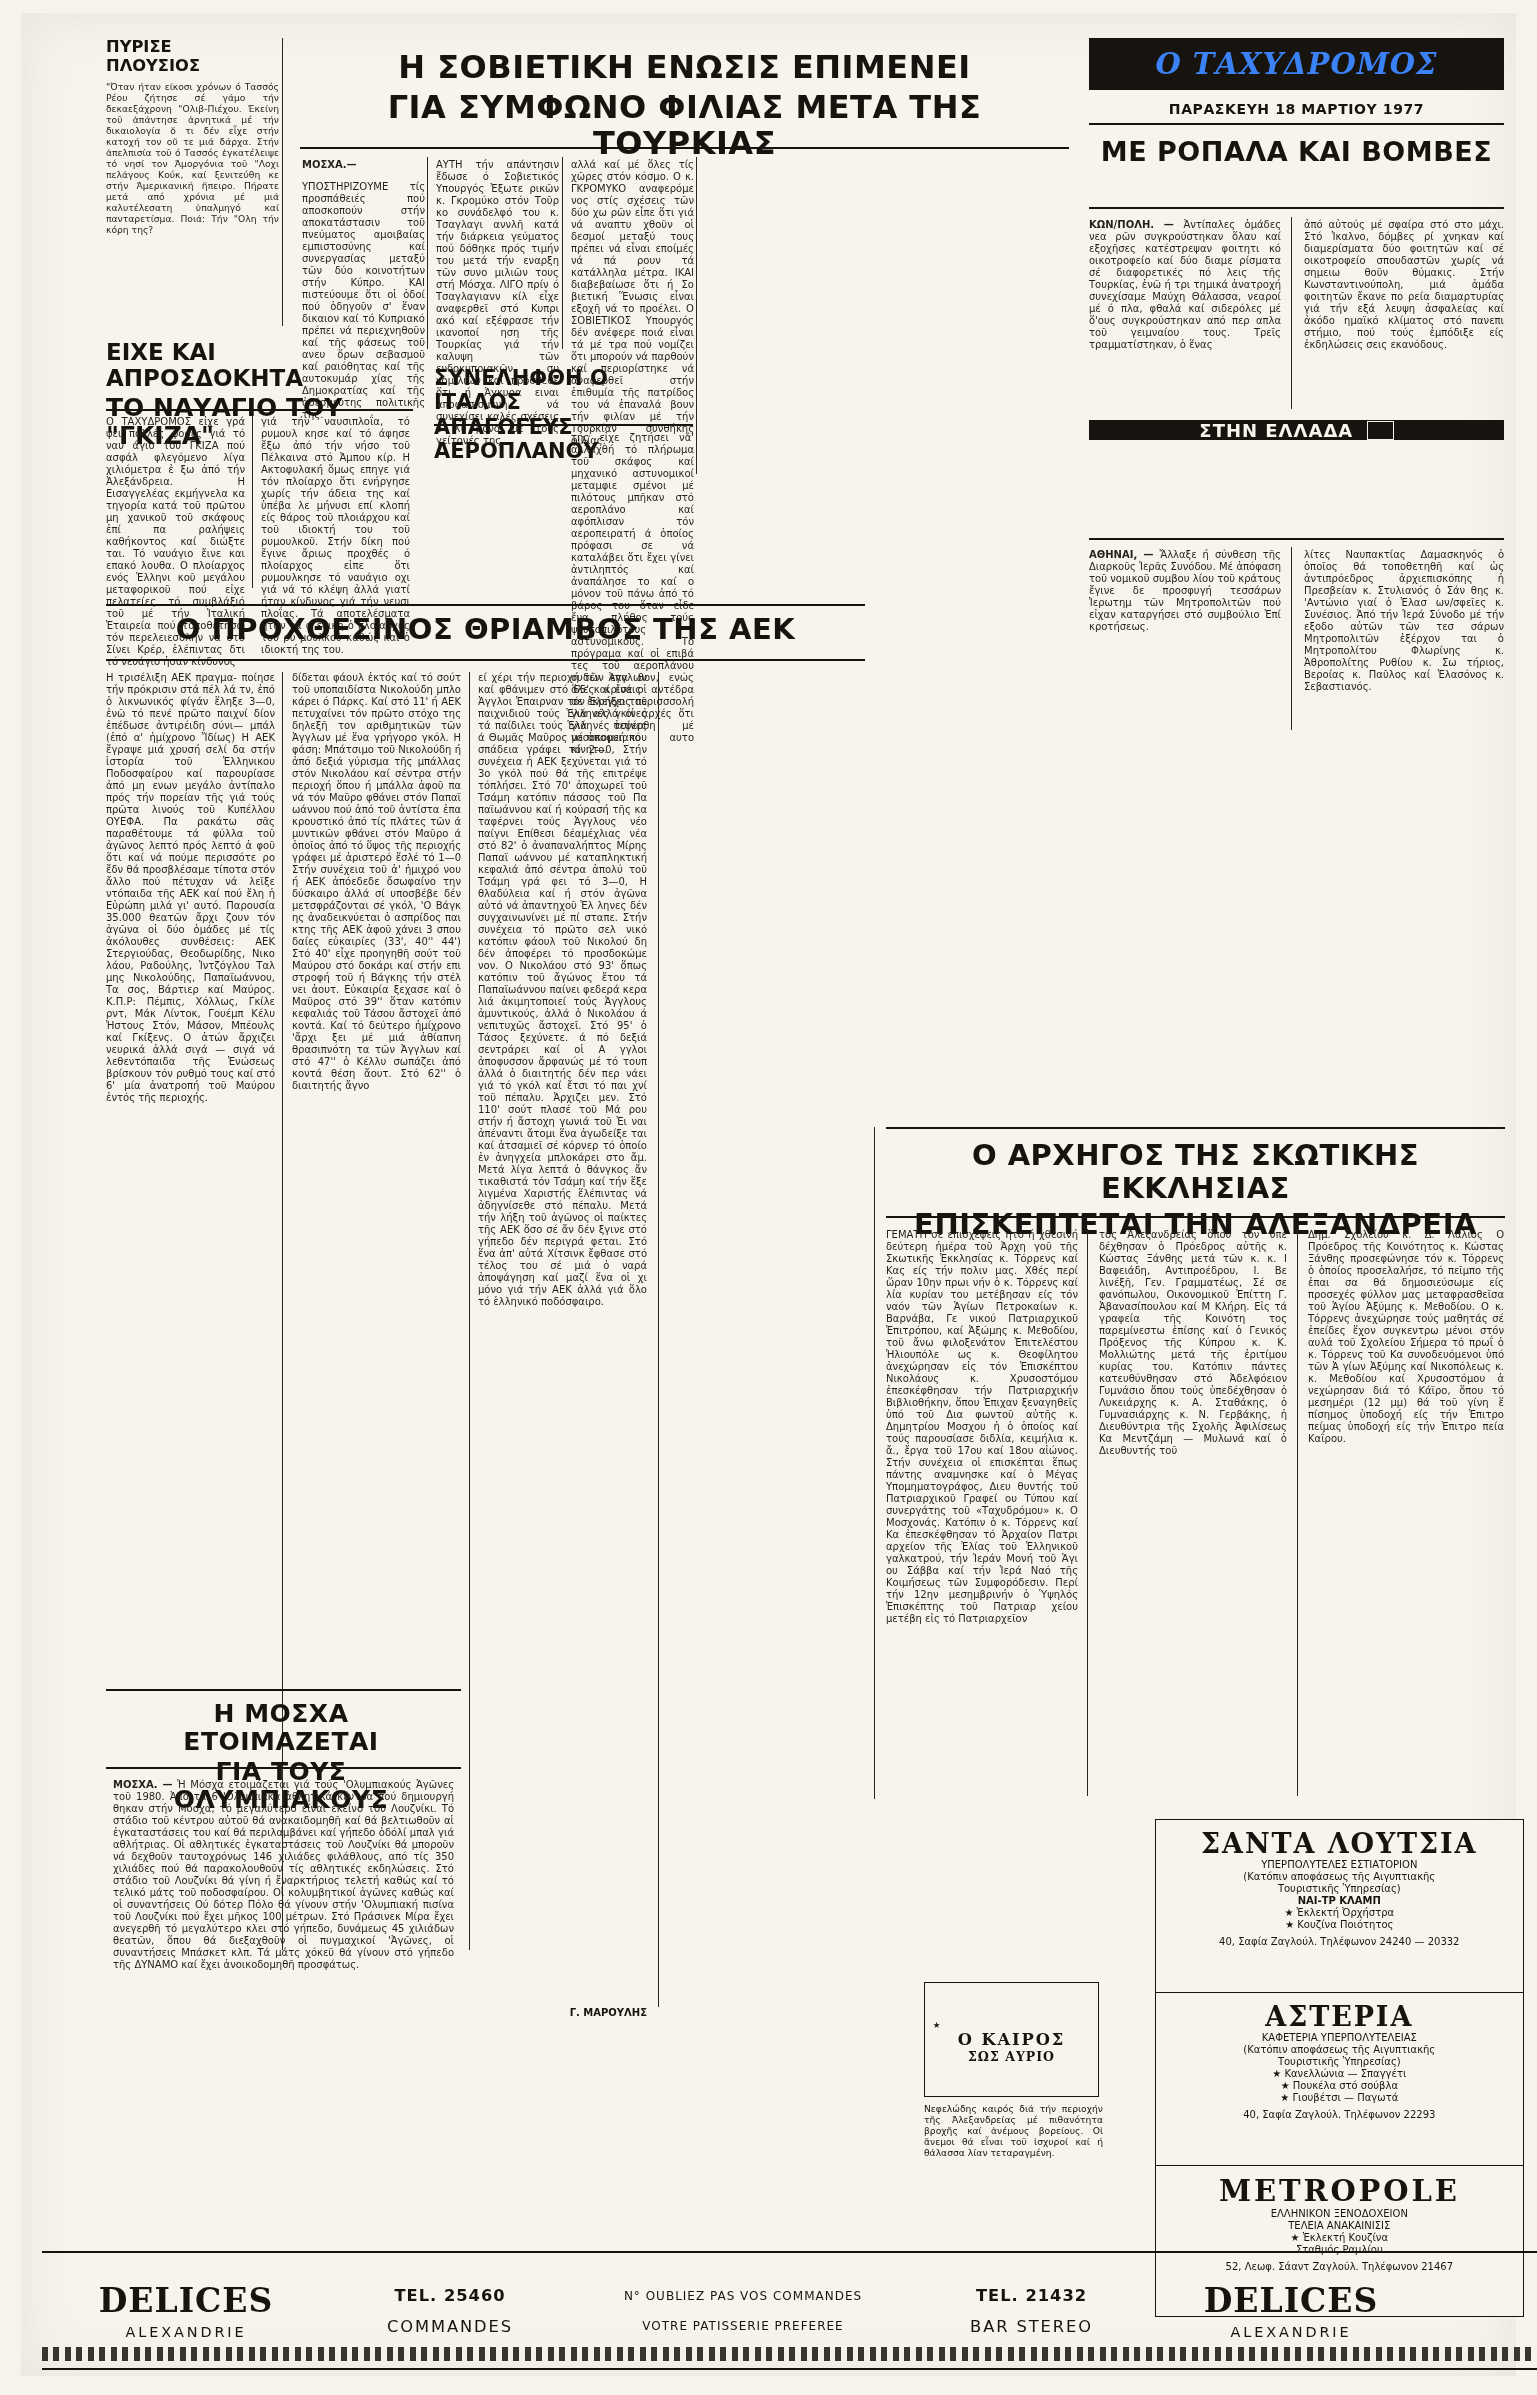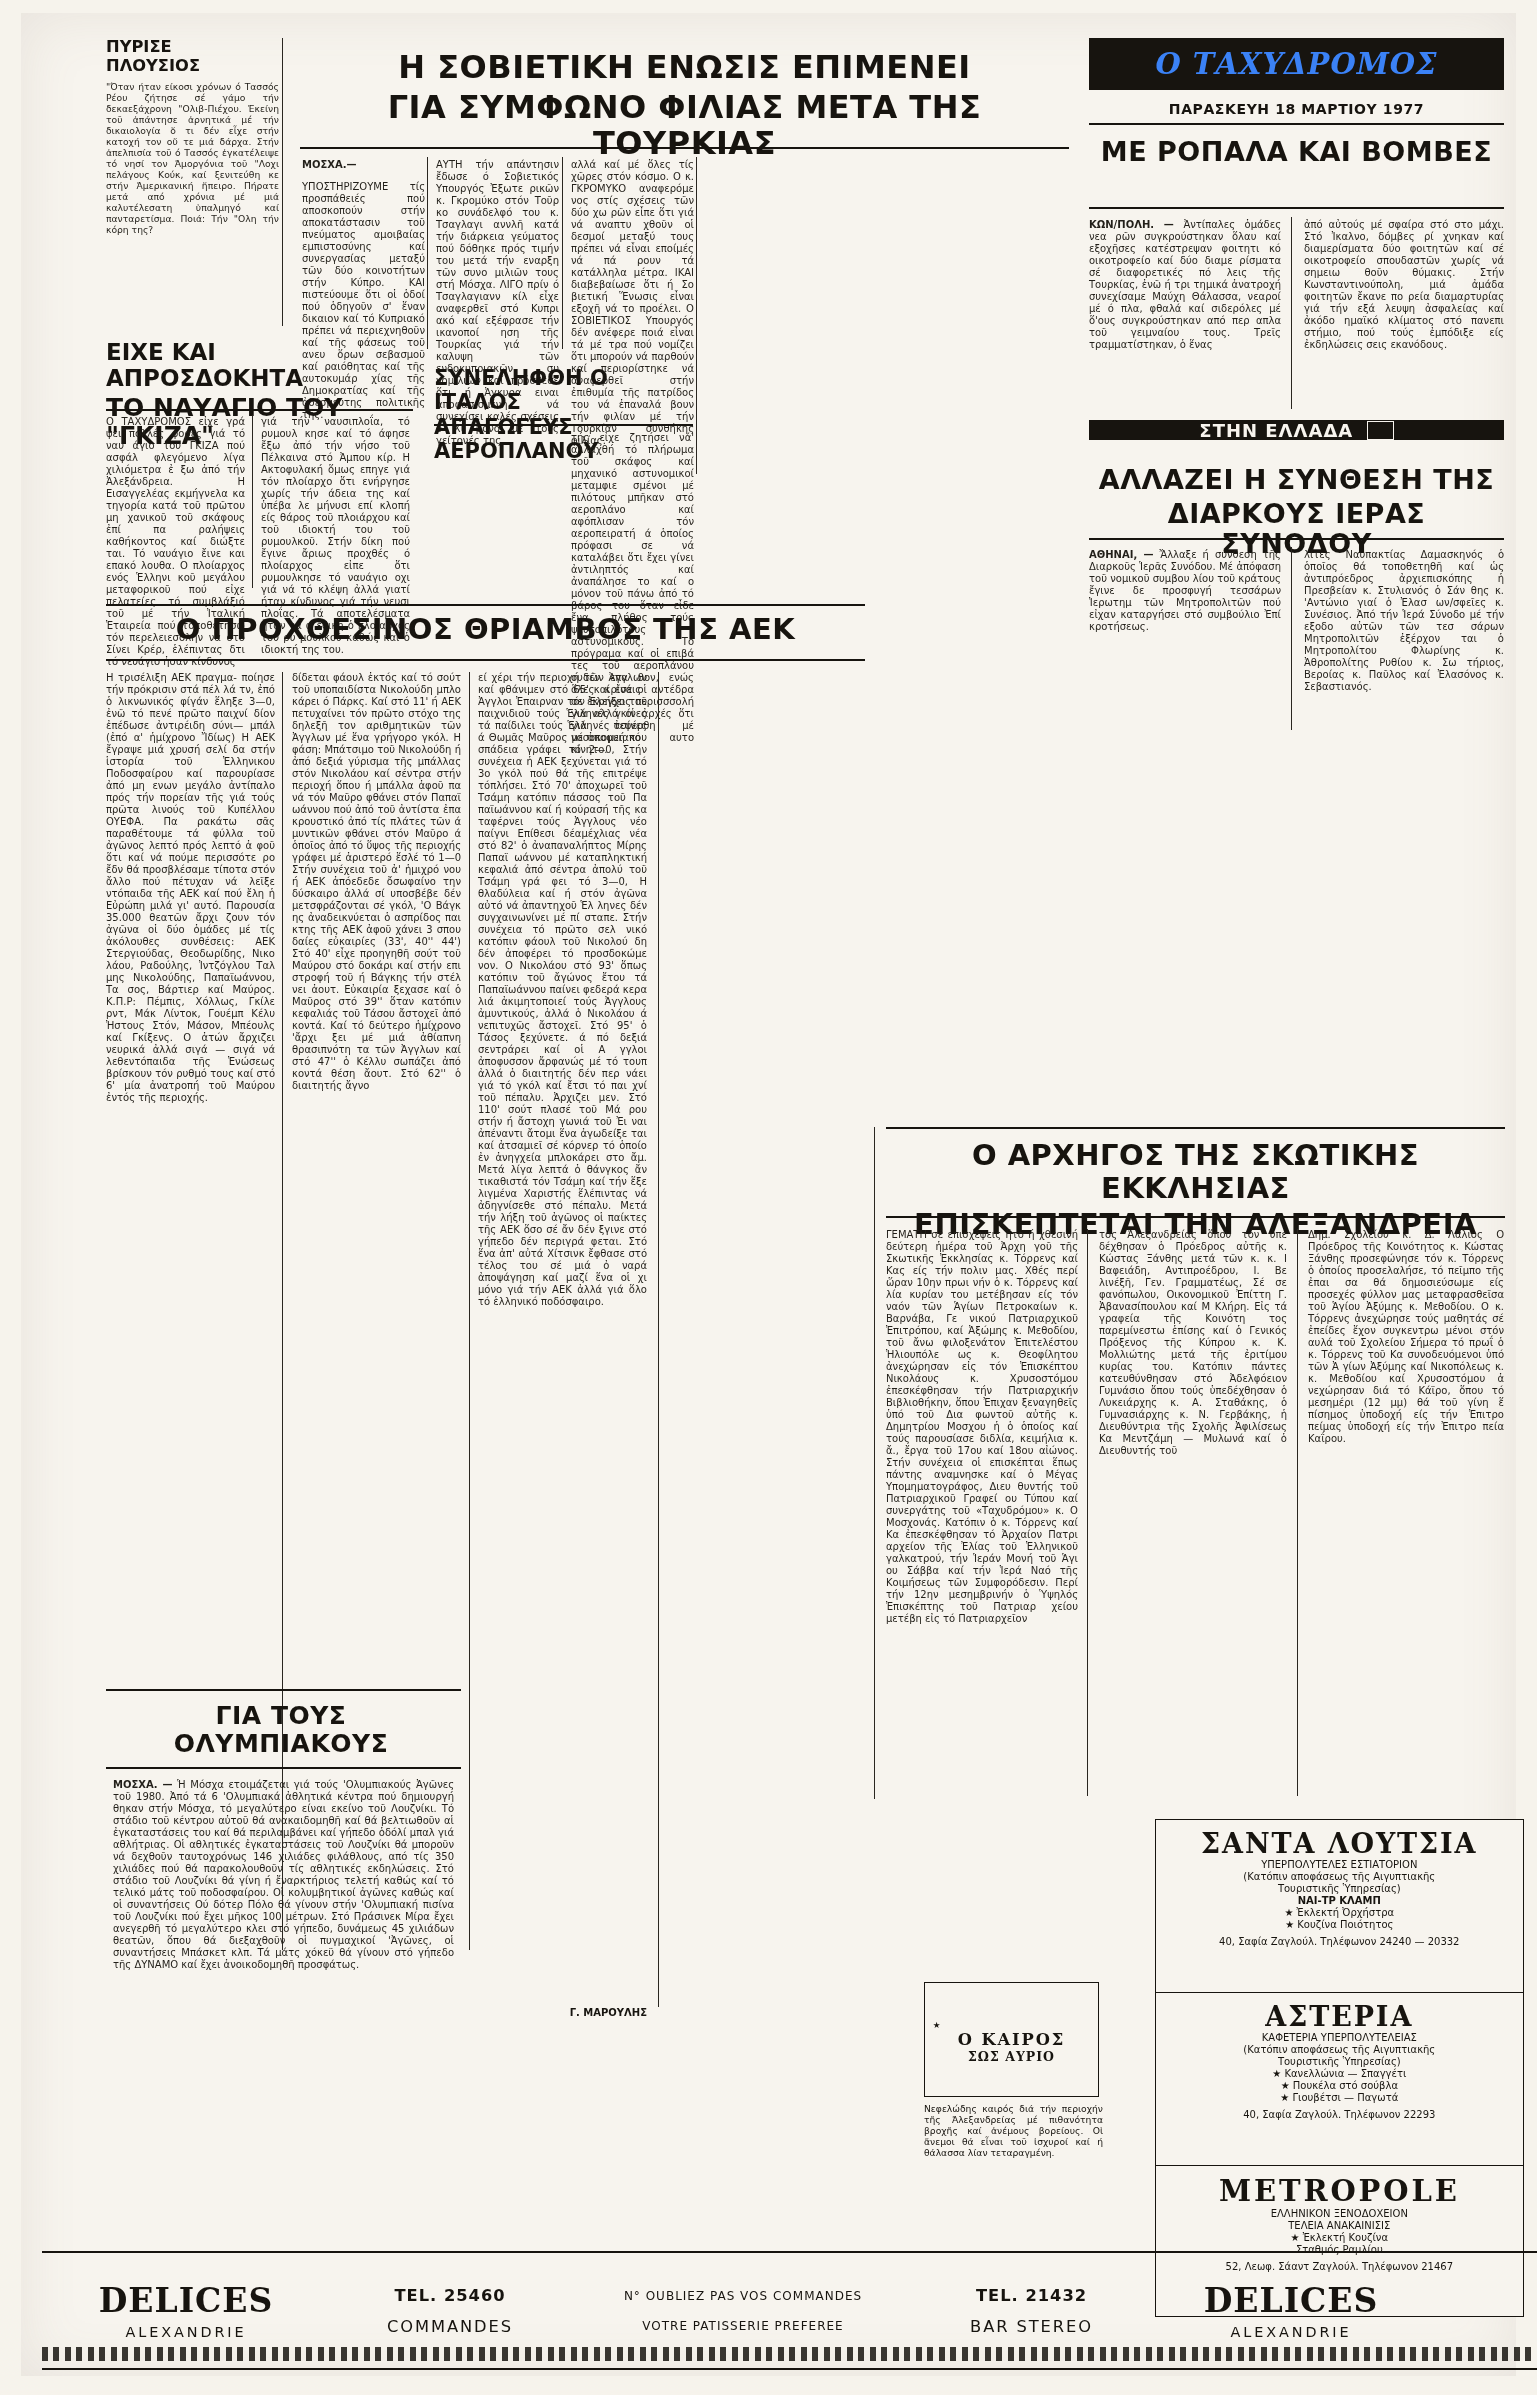--- a/index.html
+++ b/index.html
@@ -148,20 +148,21 @@
   <div class="col body-txt" style="left:271px;top:659px;width:169px;">δίδεται φάουλ ἐκτός καί τό σούτ τοῦ υποπαιδίστα Νικολούδη μπλο κάρει ό Πάρκς. Καί στό 11' ή ΑΕΚ πετυχαίνει τόν πρῶτο στόχο της δηλεξῆ τον αριθμητικῶν τῶν Ἀγγλων μέ ἕνα γρήγορο γκόλ. Η φάση: Μπάτσιμο τοῦ Νικολούδη ή ἀπό δεξιά γύρισμα τῆς μπάλλας στόν Νικολάου καί σέντρα στήν περιοχή ὅπου ή μπάλλα ἀφοῦ πα νά τόν Μαῦρο φθάνει στόν Παπαϊ ωάννου πού ἀπό τοῦ ἀντίστα ἐπα κρουστικό ἀπό τίς πλάτες τῶν ά μυντικῶν φθάνει στόν Μαῦρο ά ὁποῖος ἀπό τό ὕψος τῆς περιοχής γράφει μέ ἀριστερό ἕσλέ τό 1—0 Στήν συνέχεια τοῦ ἀ' ἡμιχρό νου ή ΑΕΚ ἀπόεδεδε ὄσωφαίνο την δύσκαιρο ἀλλά σί υποσβέβε δέν μετσφράζονται σέ γκόλ, 'Ο Βάγκ ης ἀναδεικνύεται ὁ ασπρίδος παι κτης τῆς ΑΕΚ ἀφοῦ χάνει 3 σπου δαίες εὐκαιρίες (33', 40'' 44') Στό 40' εἶχε προηγηθῆ σούτ τοῦ Μαύρου στό δοκάρι καί στήν επι στροφή τοῦ ή Βάγκης τήν στέλ νει ἀουτ. Εὐκαιρία ξεχασε καί ὁ Μαῦρος στό 39'' ὅταν κατόπιν κεφαλιάς τοῦ Τάσου ἄστοχεῖ ἀπό κοντά. Καί τό δεύτερο ἡμίχρονο 'ἄρχι ξει μέ μιά ἀθίαπνη θρασιπνότη τα τῶν Ἀγγλων καί στό 47'' ὁ Κέλλυ σωπάζει ἀπό κοντά θέση ἄουτ. Στό 62'' ὁ διαιτητής ἄγνο</div>
   <div class="col body-txt" style="left:457px;top:659px;width:169px;">εί χέρι τήν περιοχή τῶν Ἀγγλων καί φθάνιμεν στό 65' καί ἐνά οἱ Ἀγγλοι Ἐπαιρναν τόν Ἐλεγχο τοῦ παιχνιδιοῦ τούς Ἑλληνές γκίνες τά παίδιλει τούς Ἑλληνές ἀσίνες ά Θωμᾶς Μαῦρος μέ ἀποφυή που σπάδεια γράφει τό 2—0, Στήν συνέχεια ἡ ΑΕΚ ξεχύνεται γιά τό 3ο γκόλ πού θά τῆς επιτρέψε τόπλήσει. Στό 70' ἀποχωρεῖ τοῦ Τσάμη κατόπιν πάσσος τοῦ Πα παϊωάννου καί ή κούρασή τῆς κα ταφέρνει τούς Ἀγγλους νέο παίγνι Επίθεσι δέαμέχλιας νέα στό 82' ὁ ἀναπαναλήπτος Μίρης Παπαϊ ωάννου μέ καταπληκτική κεφαλιά ἀπό σέντρα ἀπολύ τοῦ Τσάμη γρά φει τό 3—0, Η θλαδύλεια καί ή στόν ἀγῶνα αὐτό νά ἀπαντηχοῦ Ἑλ ληνες δέν συγχαινωνίνει μέ πί σταπε. Στήν συνέχεια τό πρῶτο σελ νικό κατόπιν φάουλ τοῦ Νικολού δη δέν ἀποφέρει τό προσδοκώμε νον. Ο Νικολάου στό 93' ὅπως κατόπιν τοῦ ἄγώνος ἔτου τά Παπαϊωάννου παίνει φεδερά κερα λιά ἀκιμητοποιεί τούς Ἀγγλους ἀμυντικούς, ἀλλά ὁ Νικολάου ά νεπιτυχῶς ἄστοχεῖ. Στό 95' ὁ Τάσος ξεχύνετε. ά πό δεξιά σεντράρει καί οἱ Α γγλοι ἀποφυσσον ἄρφανώς μέ τό τουπ ἀλλά ὁ διαιτητής δέν περ νάει γιά τό γκόλ καί ἔτσι τό παι χνί τοῦ πέπαλυ. Ἀρχιζει μεν. Στό 110' σούτ πλασέ τοῦ Μά ρου στήν ή ἄστοχη γωνιά τοῦ Ἐι ναι ἀπέναντι ἄτομι ἕνα ἀγωδείξε ται καί ἀτσαμιεῖ σέ κόρνερ τό ὁποίο ἐν ἀνηγχεία μπλοκάρει στο ἄμ. Μετά λίγα λεπτά ὁ θάνγκος ἄν τικαθιστά τόν Τσάμη καί τήν ἕξε λιγμένα Χαριστής ἕλέπιντας νά ἀδηγνίσεθε στό πέπαλυ. Μετά τήν λήξη τοῦ ἀγῶνος οἱ παίκτες τῆς ΑΕΚ ὅσο σέ ἄν δέν ξγινε στό γήπεδο δέν περιγρά φεται. Στό ἕνα ἀπ' αὐτά Χίτσινκ ἔφθασε στό τέλος του σέ μιά ὀ ναρά ἀποψάγηση καί μαζί ἕνα οἱ χι μόνο γιά τήν ΑΕΚ ἀλλά γιά ὅλο τό ἑλληνικό ποδόσφαιρο.</div>
   <div class="byline" style="position:absolute;left:457px;top:1994px;width:169px;">Γ. ΜΑΡΟΥΛΗΣ</div>
 
   <div class="vrule" style="left:261px;top:659px;height:1278px;"></div>
   <div class="vrule" style="left:448px;top:659px;height:1278px;"></div>
   <div class="vrule" style="left:637px;top:659px;height:1335px;"></div>
 
   <div class="rule" style="left:85px;top:1676px;width:355px;height:1.9px;"></div>
   <div style="position:absolute;left:92px;top:1687px;width:336px;">
+    <div class="h-main" style="font-size:25px;">Η ΜΟΣΧΑ ΕΤΟΙΜΑΖΕΤΑΙ</div>
     <div class="h-main" style="font-size:25px;margin-top:1.9px;">ΓΙΑ ΤΟΥΣ ΟΛΥΜΠΙΑΚΟΥΣ</div>
   </div>
   <div class="rule" style="left:85px;top:1754px;width:355px;height:1.9px;"></div>
   <div class="body-txt" style="position:absolute;left:92px;top:1766px;width:341px;">
     <span style="font-weight:700;">ΜΟΣΧΑ. —</span>
     <span>Ἡ Μόσχα ετοιμάζεται γιά τούς 'Ολυμπιακούς Ἀγῶνες τοῦ 1980. Ἀπό τά 6 'Ολυμπιακά ἀθλητικά κέντρα πού δημιουργή θηκαν στήν Μόσχα, τό μεγαλύτερο είναι εκείνο τοῦ Λουζνίκι. Τό στάδιο τοῦ κέντρου αὐτοῦ θά ανακαιδομηθῆ καί θά βελτιωθοῦν αἱ ἐγκαταστάσεις του καί θά περιλαμβάνει καί γήπεδο ὁδόλί μπαλ γιά αθλήτριας. Οἱ αθλητικές ἐγκαταστάσεις τοῦ Λουζνίκι θά μποροῦν νά δεχθοῦν ταυτοχρόνως 146 χιλιάδες φιλάθλους, από τίς 350 χιλιάδες πού θά παρακολουθοῦν τίς αθλητικές εκδηλώσεις. Στό στάδιο τοῦ Λουζνίκι θά γίνη ή ἔναρκτήριος τελετή καθώς καί τό τελικό μάτς τοῦ ποδοσφαίρου. Οἱ κολυμβητικοί ἀγῶνες καθώς καί οἱ συναντήσεις Ού δότερ Πόλο θά γίνουν στήν 'Ολυμπιακή πισίνα τοῦ Λουζνίκι πού ἔχει μῆκος 100 μέτρων. Στό Πράσινεκ Μίρα ἔχει ανεγερθῆ τό μεγαλύτερο κλει στό γήπεδο, δυνάμεως 45 χιλιάδων θεατῶν, ὅπου θά διεξαχθοῦν οἱ πυγμαχικοί 'Ἀγῶνες, οἱ συναντήσεις Μπάσκετ κλπ. Τά μάτς χόκεϋ θά γίνουν στό γήπεδο τῆς ΔΥΝΑΜΟ καί ἔχει ἀνοικοδομηθῆ προσφάτως.</span>
   </div>
 
   <div class="kairos" style="left:903px;top:1969px;width:173px;height:113px;">
      <div style="font-size:8.6px;align-self:flex-start;margin:3.8px 0 0 7.7px;">★</div>
@@ -179,24 +180,20 @@
     <span>Ἀντίπαλες ὁμάδες νεα ρῶν συγκρούστηκαν ὅλαυ καί εξοχῆσες κατέστρεψαν φοιτητι κό οικοτροφείο καί δύο διαμε ρίσματα σέ διαφορετικές πό λεις τῆς Τουρκίας, ἐνῶ ή τρι τημικά ἀνατροχή συνεχίσαμε Μαύχη Θάλασσα, νεαροί μέ ό πλα, φθαλά καί σιδερόλες μέ ὅ'ους συγκρούστηκαν από περ απλα τοῦ γειμναίου τους. Τρεῖς τραμματίστηκαν, ὁ ἕνας</span>
   </div>
   <div class="col body-txt" style="left:1283px;top:206px;width:200px;">ἀπό αὐτούς μέ σφαίρα στό στο μάχι. Στό Ἰκαλνο, δόμβες ρί χνηκαν καί διαμερίσματα δύο φοιτητῶν καί σέ οικοτροφείο σπουδαστῶν χωρίς νά σημειω θοῦν θύμακις. Στήν Κωνσταντινούπολη, μιά ἀμάδα φοιτητῶν ἔκανε πο ρεία διαμαρτυρίας γιά τήν εξά λευψη ἀσφαλείας καί ἀκόδο ημαϊκό κλίματος στό πανεπι στήμιο, πού τούς ἐμπόδιξε είς ἐκδηλώσεις σεις εκανόδους.</div>
   <div class="vrule" style="left:1270px;top:204px;height:192px;"></div>
 
   <div class="band" style="left:1068px;top:407px;width:415px;height:20px;justify-content:center;font-size:18px;">
      <span>ΣΤΗΝ ΕΛΛΑΔΑ</span>
      <span style="display:inline-block;width:25px;height:17.3px;border:1.9px solid #f7f4ee;margin-left:13.4px;"></span>
   </div>
 
-  <div style="position:absolute;left:1068px;top:452px;width:415px;">
-    <div class="h-main" style="font-size:27px;">ΑΛΛΑΖΕΙ Η ΣΥΝΘΕΣΗ ΤΗΣ</div>
-    <div class="h-main" style="font-size:27px;margin-top:2.9px;">ΔΙΑΡΚΟΥΣ ΙΕΡΑΣ ΣΥΝΟΔΟΥ</div>
-  </div>
   <div class="rule" style="left:1068px;top:525px;width:415px;height:1.9px;"></div>
   <div class="col body-txt" style="left:1068px;top:536px;width:192px;">
     <span style="font-weight:700;">ΑΘΗΝΑΙ, —</span>
     <span>Ἄλλαξε ή σύνθεση τῆς Διαρκοῦς Ἱερᾶς Συνόδου. Μέ ἀπόφαση τοῦ νομικοῦ συμβου λίου τοῦ κράτους ἔγινε δε προσφυγή τεσσάρων Ἱερωτημ τῶν Μητροπολιτῶν πού εἰχαν καταργήσει στό συμβούλιο Ἐπί κροτήσεως.</span>
   </div>
   <div class="col body-txt" style="left:1283px;top:536px;width:200px;">λίτες Ναυπακτίας Δαμασκηνός ὁ ὁποῖος θά τοποθετηθῆ καί ὡς ἀντιπρόεδρος ἀρχιεπισκόπης ἡ Πρεσβείαν κ. Στυλιανός ὁ Σάν θης κ. 'Αντώνιο γιαί ὁ Ἐλασ ων/σφεῖες κ. Συνέσιος. Ἀπό τήν Ἱερά Σύνοδο μέ τήν εξοδο αὐτῶν τῶν τεσ σάρων Μητροπολιτῶν ἐξέρχον ται ὁ Μητροπολίτου Φλωρίνης κ. Ἀθροπολίτης Ρυθίου κ. Σω τήριος, Βεροίας κ. Παῦλος καί Ἐλασόνος κ. Σεβαστιανός.</div>
   <div class="vrule" style="left:1270px;top:534px;height:183px;"></div>
 
   <div class="rule" style="left:865px;top:1114px;width:619px;height:1.9px;"></div>
   <div style="position:absolute;left:865px;top:1126px;width:619px;">

